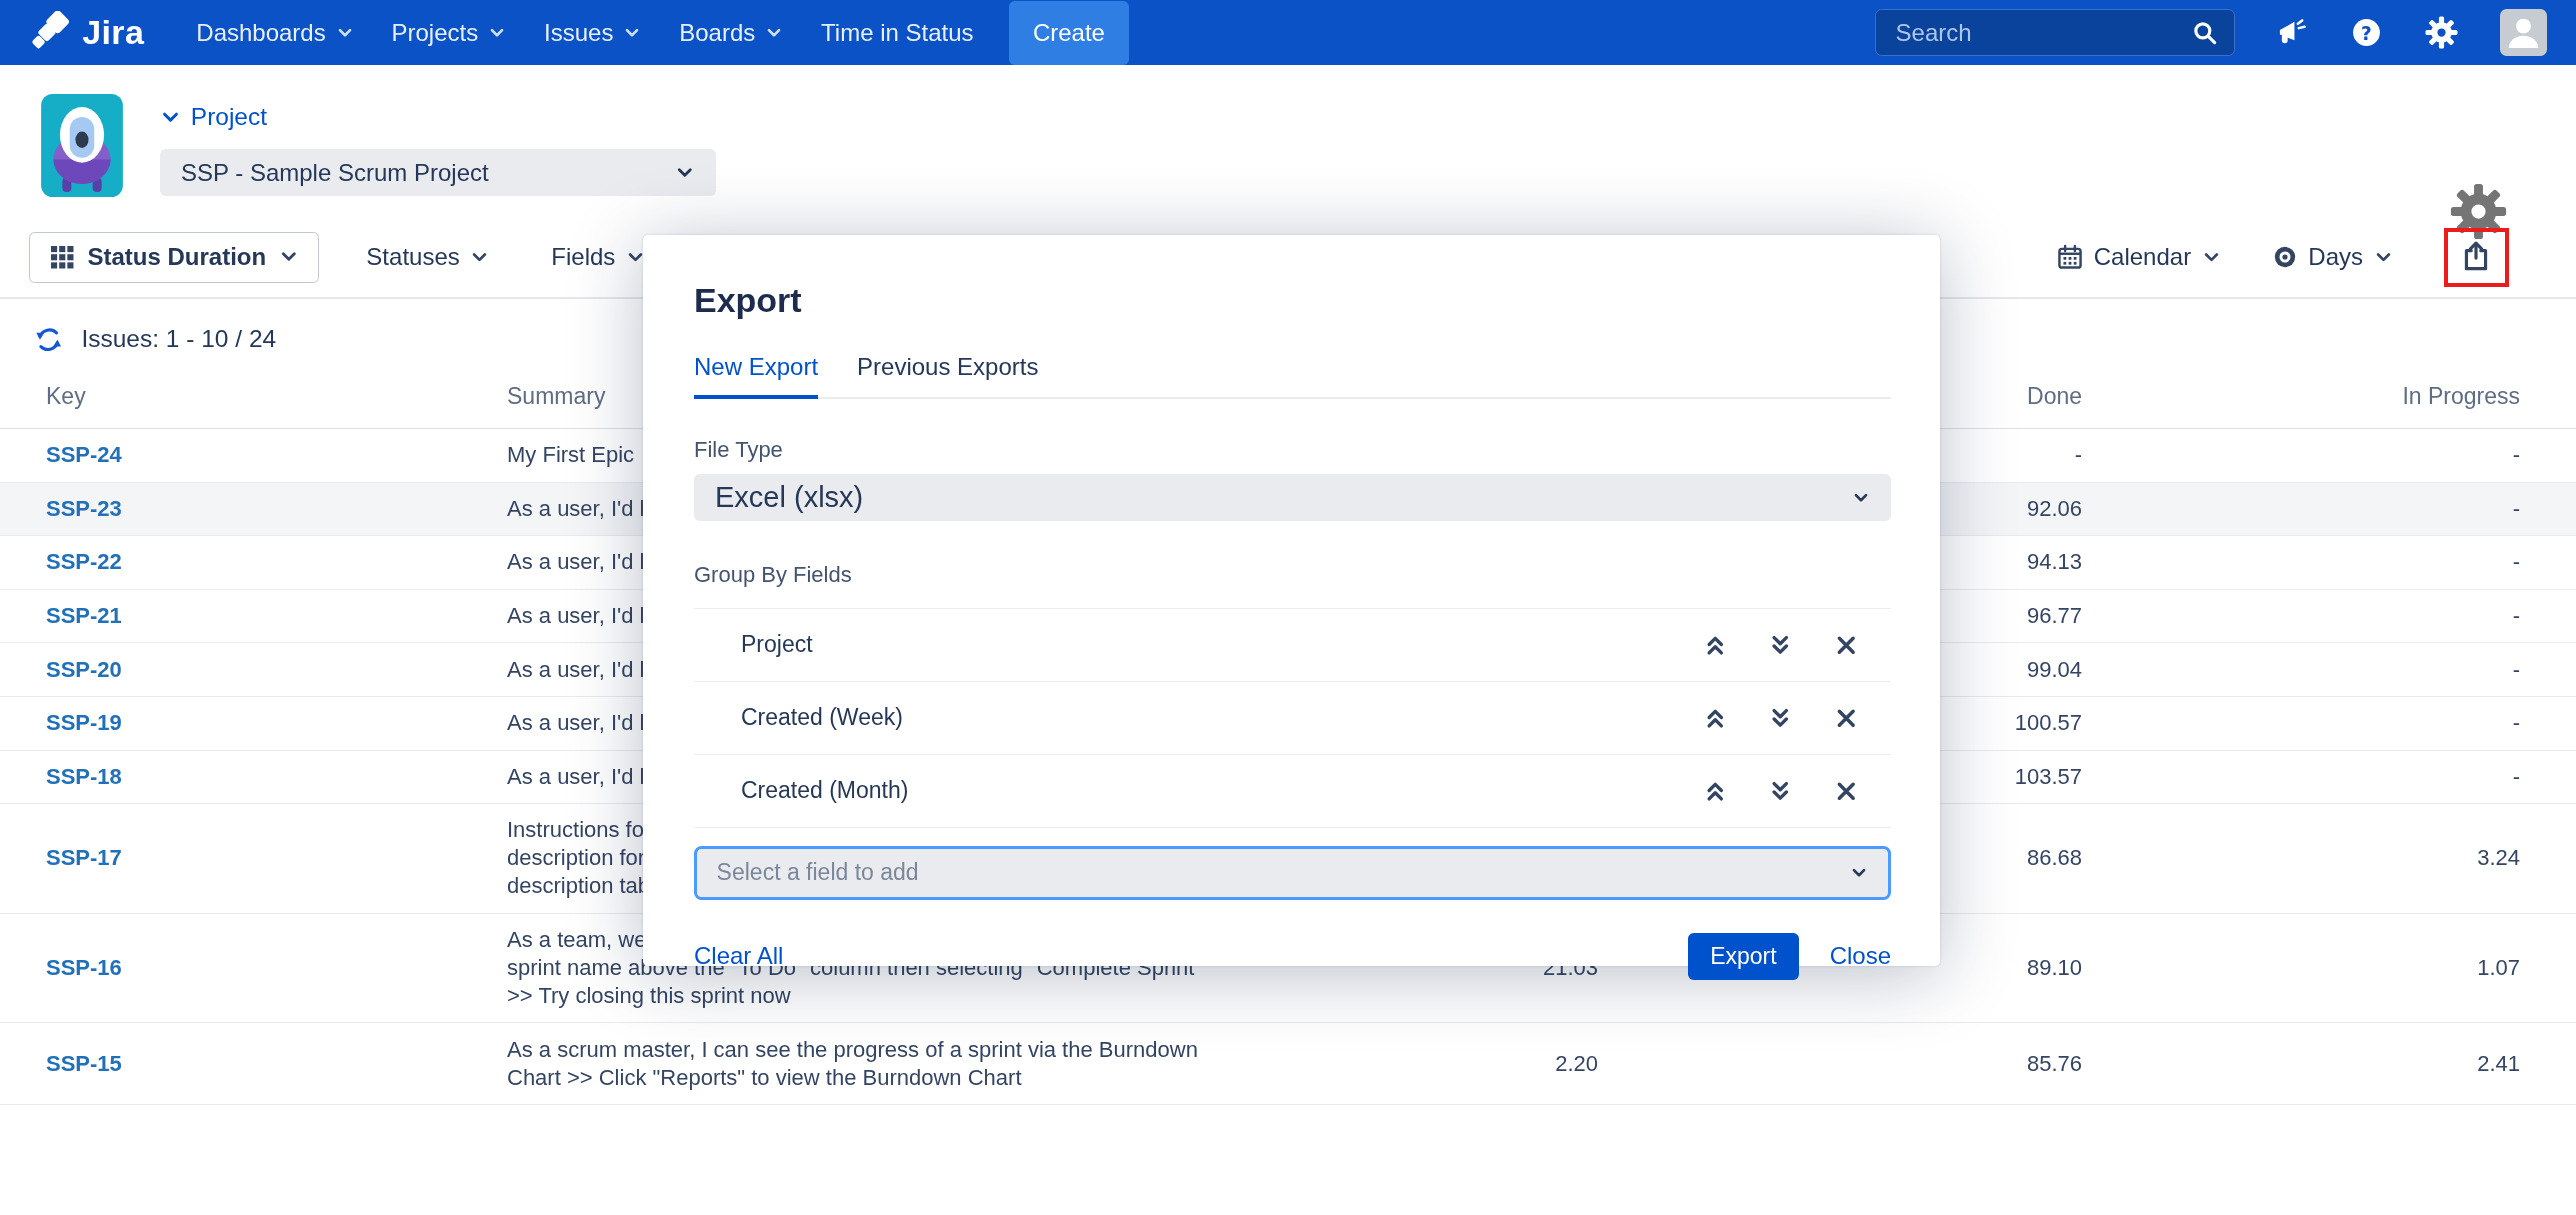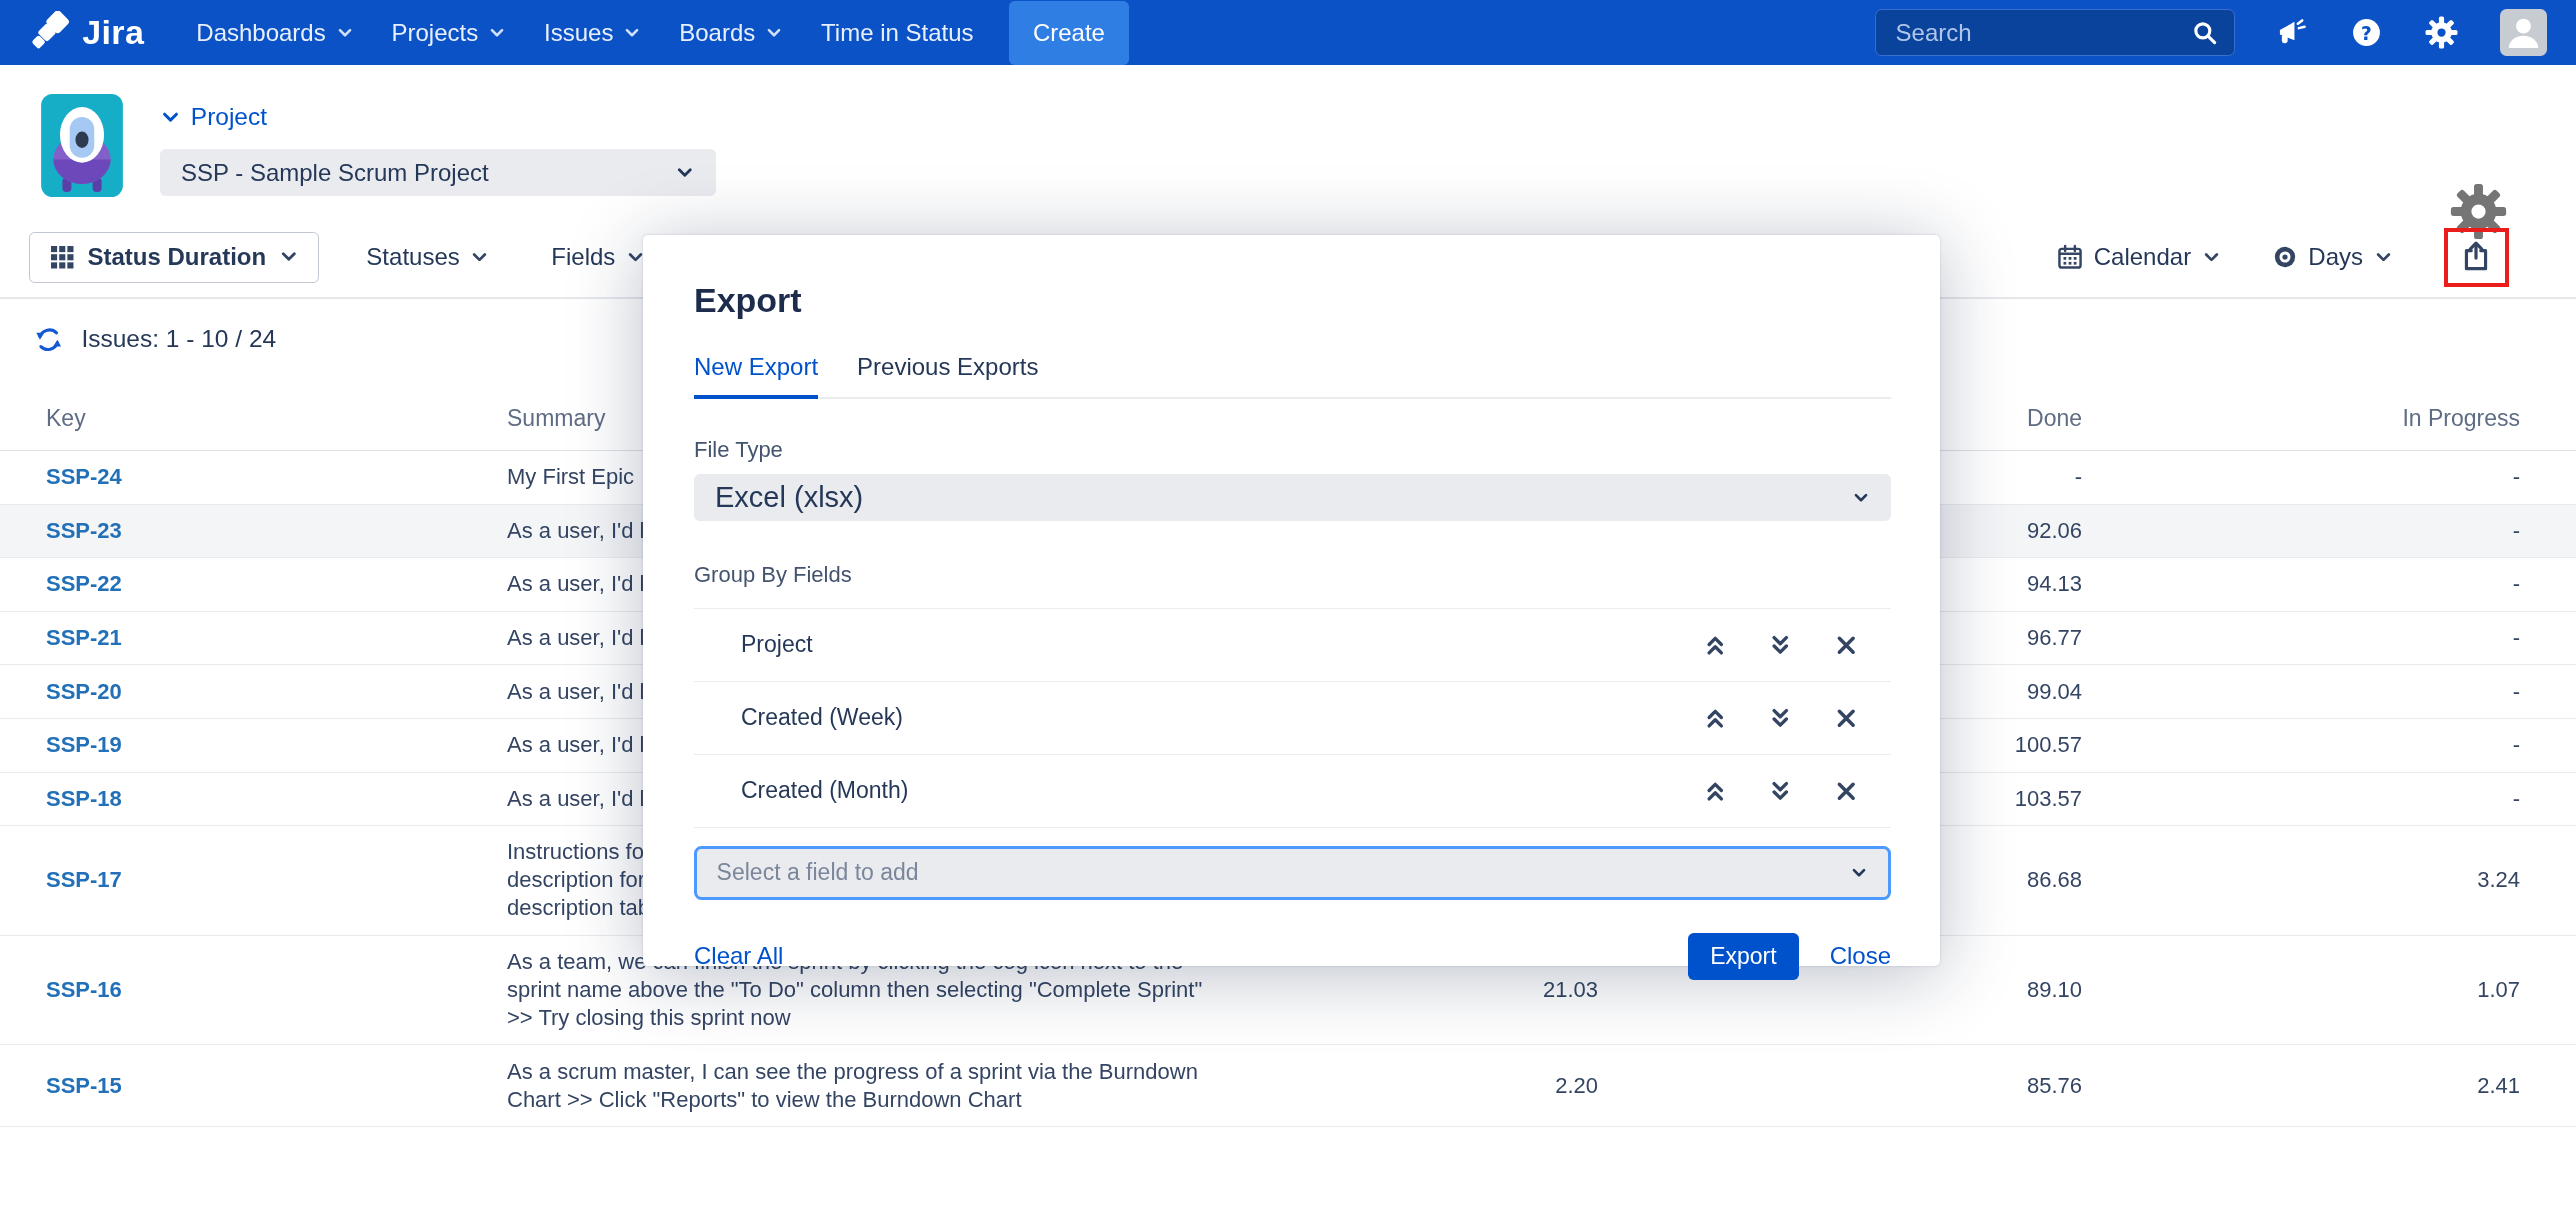--- a/index.html
+++ b/index.html
@@ -54,21 +54,21 @@
   .export-box{width:57px;height:51px;border:4.9px solid var(--danger);display:flex;align-items:center;
               justify-content:center;color:var(--icon-navy);cursor:pointer;margin-right:38px;}
   .page-divider{height:1.6px;background:var(--divider);}
 
   
   .issues-line{display:flex;align-items:center;gap:18px;padding-left:34px;margin-top:26px;}
   .issues-line .txt{font-size:24.5px;color:var(--text-dark);}
   .issues-line .ico{color:#1558D6;}
   .grid-row{display:grid;grid-template-columns:461px 924px 167px 484px 438px;
             padding-left:46px;padding-right:55px;align-items:center;box-sizing:border-box;}
-  .thead{margin-top:51px;padding-bottom:18px;border-bottom:1.6px solid #DDE0E5;}
+  .thead{margin-top:29px;padding-bottom:18px;border-bottom:1.6px solid #DDE0E5;}
   .thead span{font-size:23px;color:var(--text-muted);}
   .c-num{text-align:right;}
   .trow{min-height:52px;border-bottom:1.6px solid #E8EAED;padding-top:12.3px;padding-bottom:12.3px;}
   .trow.alt{background:var(--row-alt);}
   .t-key{font-size:22px;font-weight:bold;color:var(--key-link);text-decoration:none;cursor:pointer;}
   .t-sum{font-size:22px;color:var(--text-body);line-height:28px;white-space:pre-line;}
   .t-val{font-size:22px;color:var(--text-body);text-align:right;}
 
   
   .modal{position:absolute;left:643px;top:235px;width:1297px;height:731px;background:#fff;

